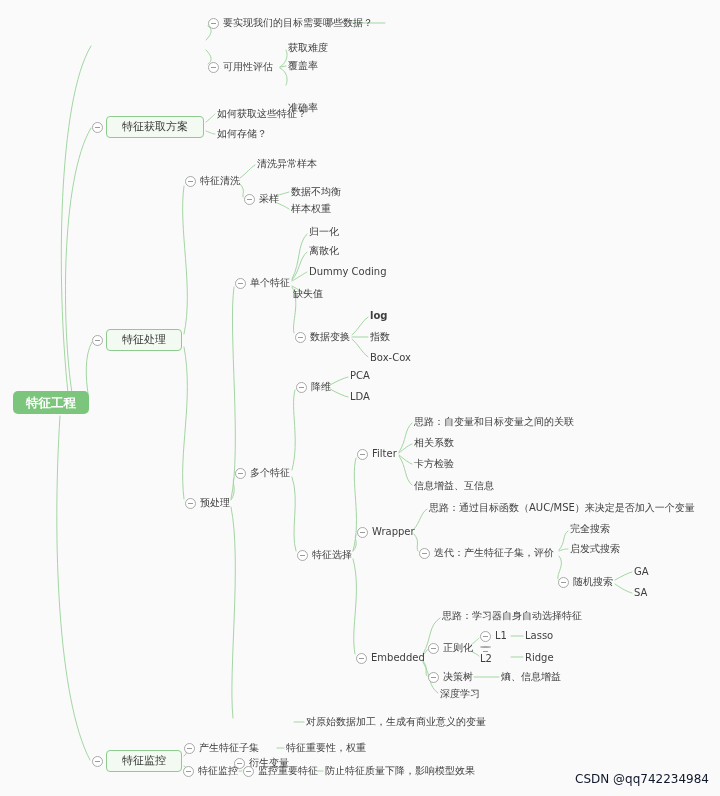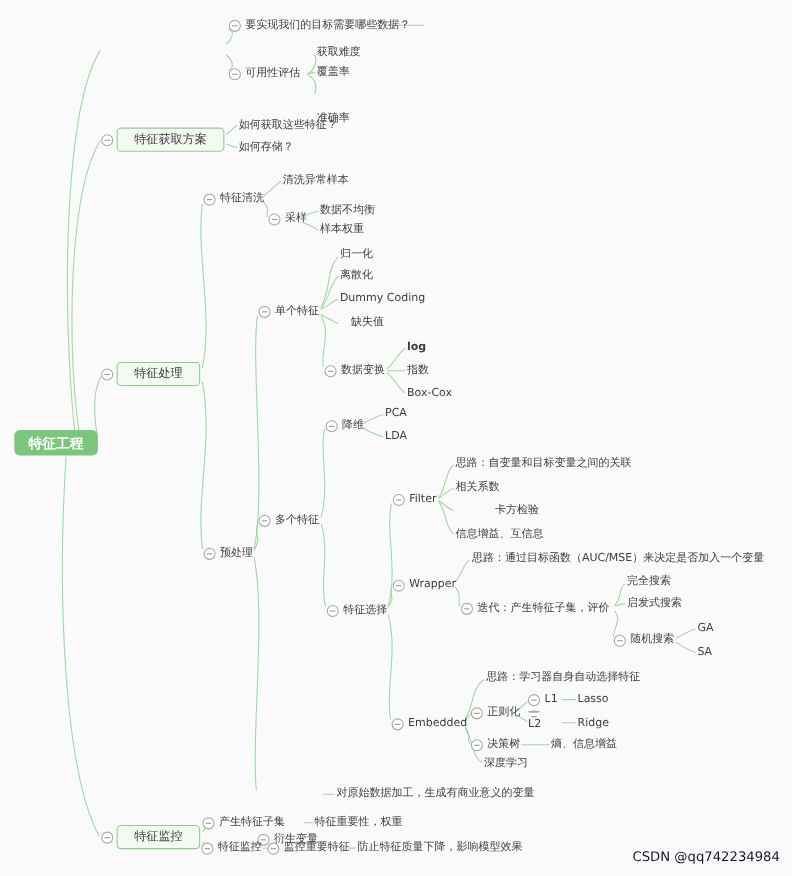--- a/index.html
+++ b/index.html
@@ -161,21 +161,21 @@
   </div>
   <div class="n" style="left:309px;top:225px;">
     <span>归一化</span>
   </div>
   <div class="n" style="left:309px;top:244px;">
     <span>离散化</span>
   </div>
   <div class="n" style="left:309px;top:265px;">
     <span>Dummy Coding</span>
   </div>
-  <div class="n" style="left:319px;top:287px;font-family:Liberation Mono, monospace;">
+  <div class="n" style="left:293px;top:287px;">
     <span>缺失值</span>
   </div>
   <div class="n" style="left:295px;top:330px;">
     <span class="ci"></span>
     <span>数据变换</span>
   </div>
   <div class="n" style="left:370px;top:309px;font-weight:bold;">
     <span>log</span>
   </div>
   <div class="n" style="left:370px;top:330px;">
@@ -207,21 +207,21 @@
   <div class="n" style="left:357px;top:447px;">
     <span class="ci"></span>
     <span>Filter</span>
   </div>
   <div class="n" style="left:414px;top:415px;">
     <span>思路：自变量和目标变量之间的关联</span>
   </div>
   <div class="n" style="left:414px;top:436px;">
     <span>相关系数</span>
   </div>
-  <div class="n" style="left:414px;top:457px;margin-left:36px;">
+  <div class="n" style="left:414px;top:457px;">
     <span>卡方检验</span>
   </div>
   <div class="n" style="left:414px;top:479px;">
     <span>信息增益、互信息</span>
   </div>
 
   <div class="n" style="left:357px;top:525px;">
     <span class="ci"></span>
     <span>Wrapper</span>
   </div>

